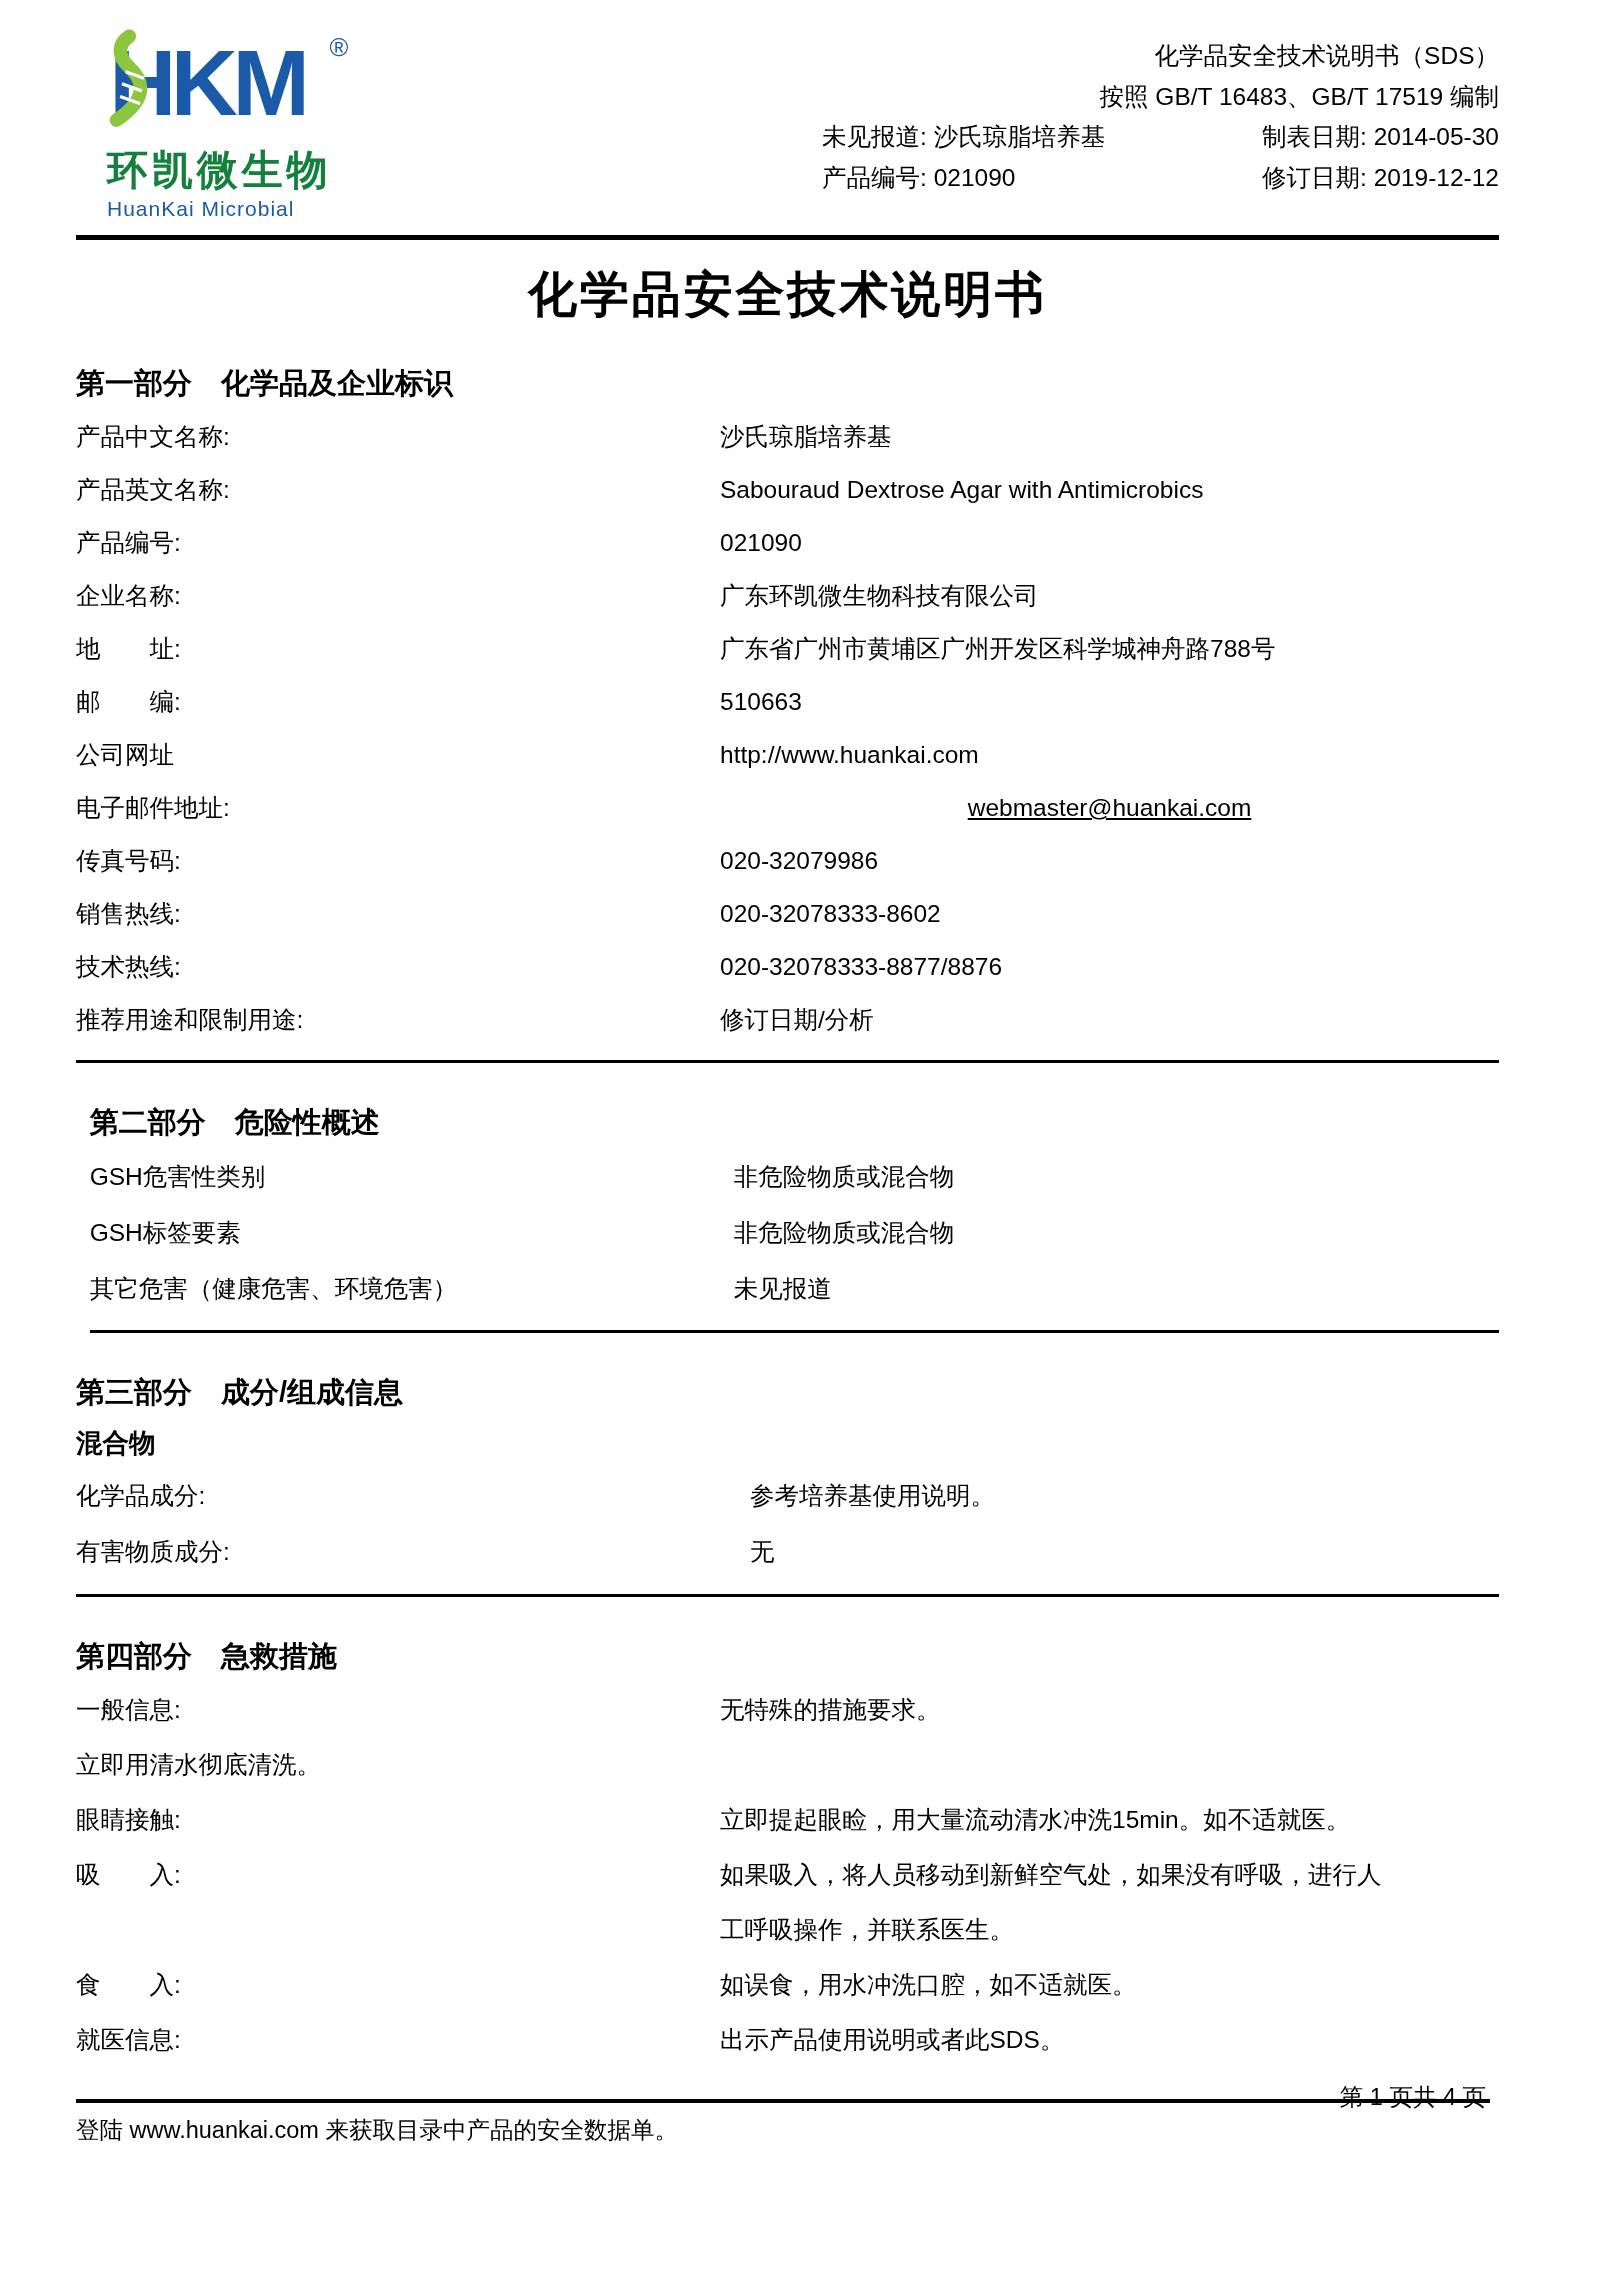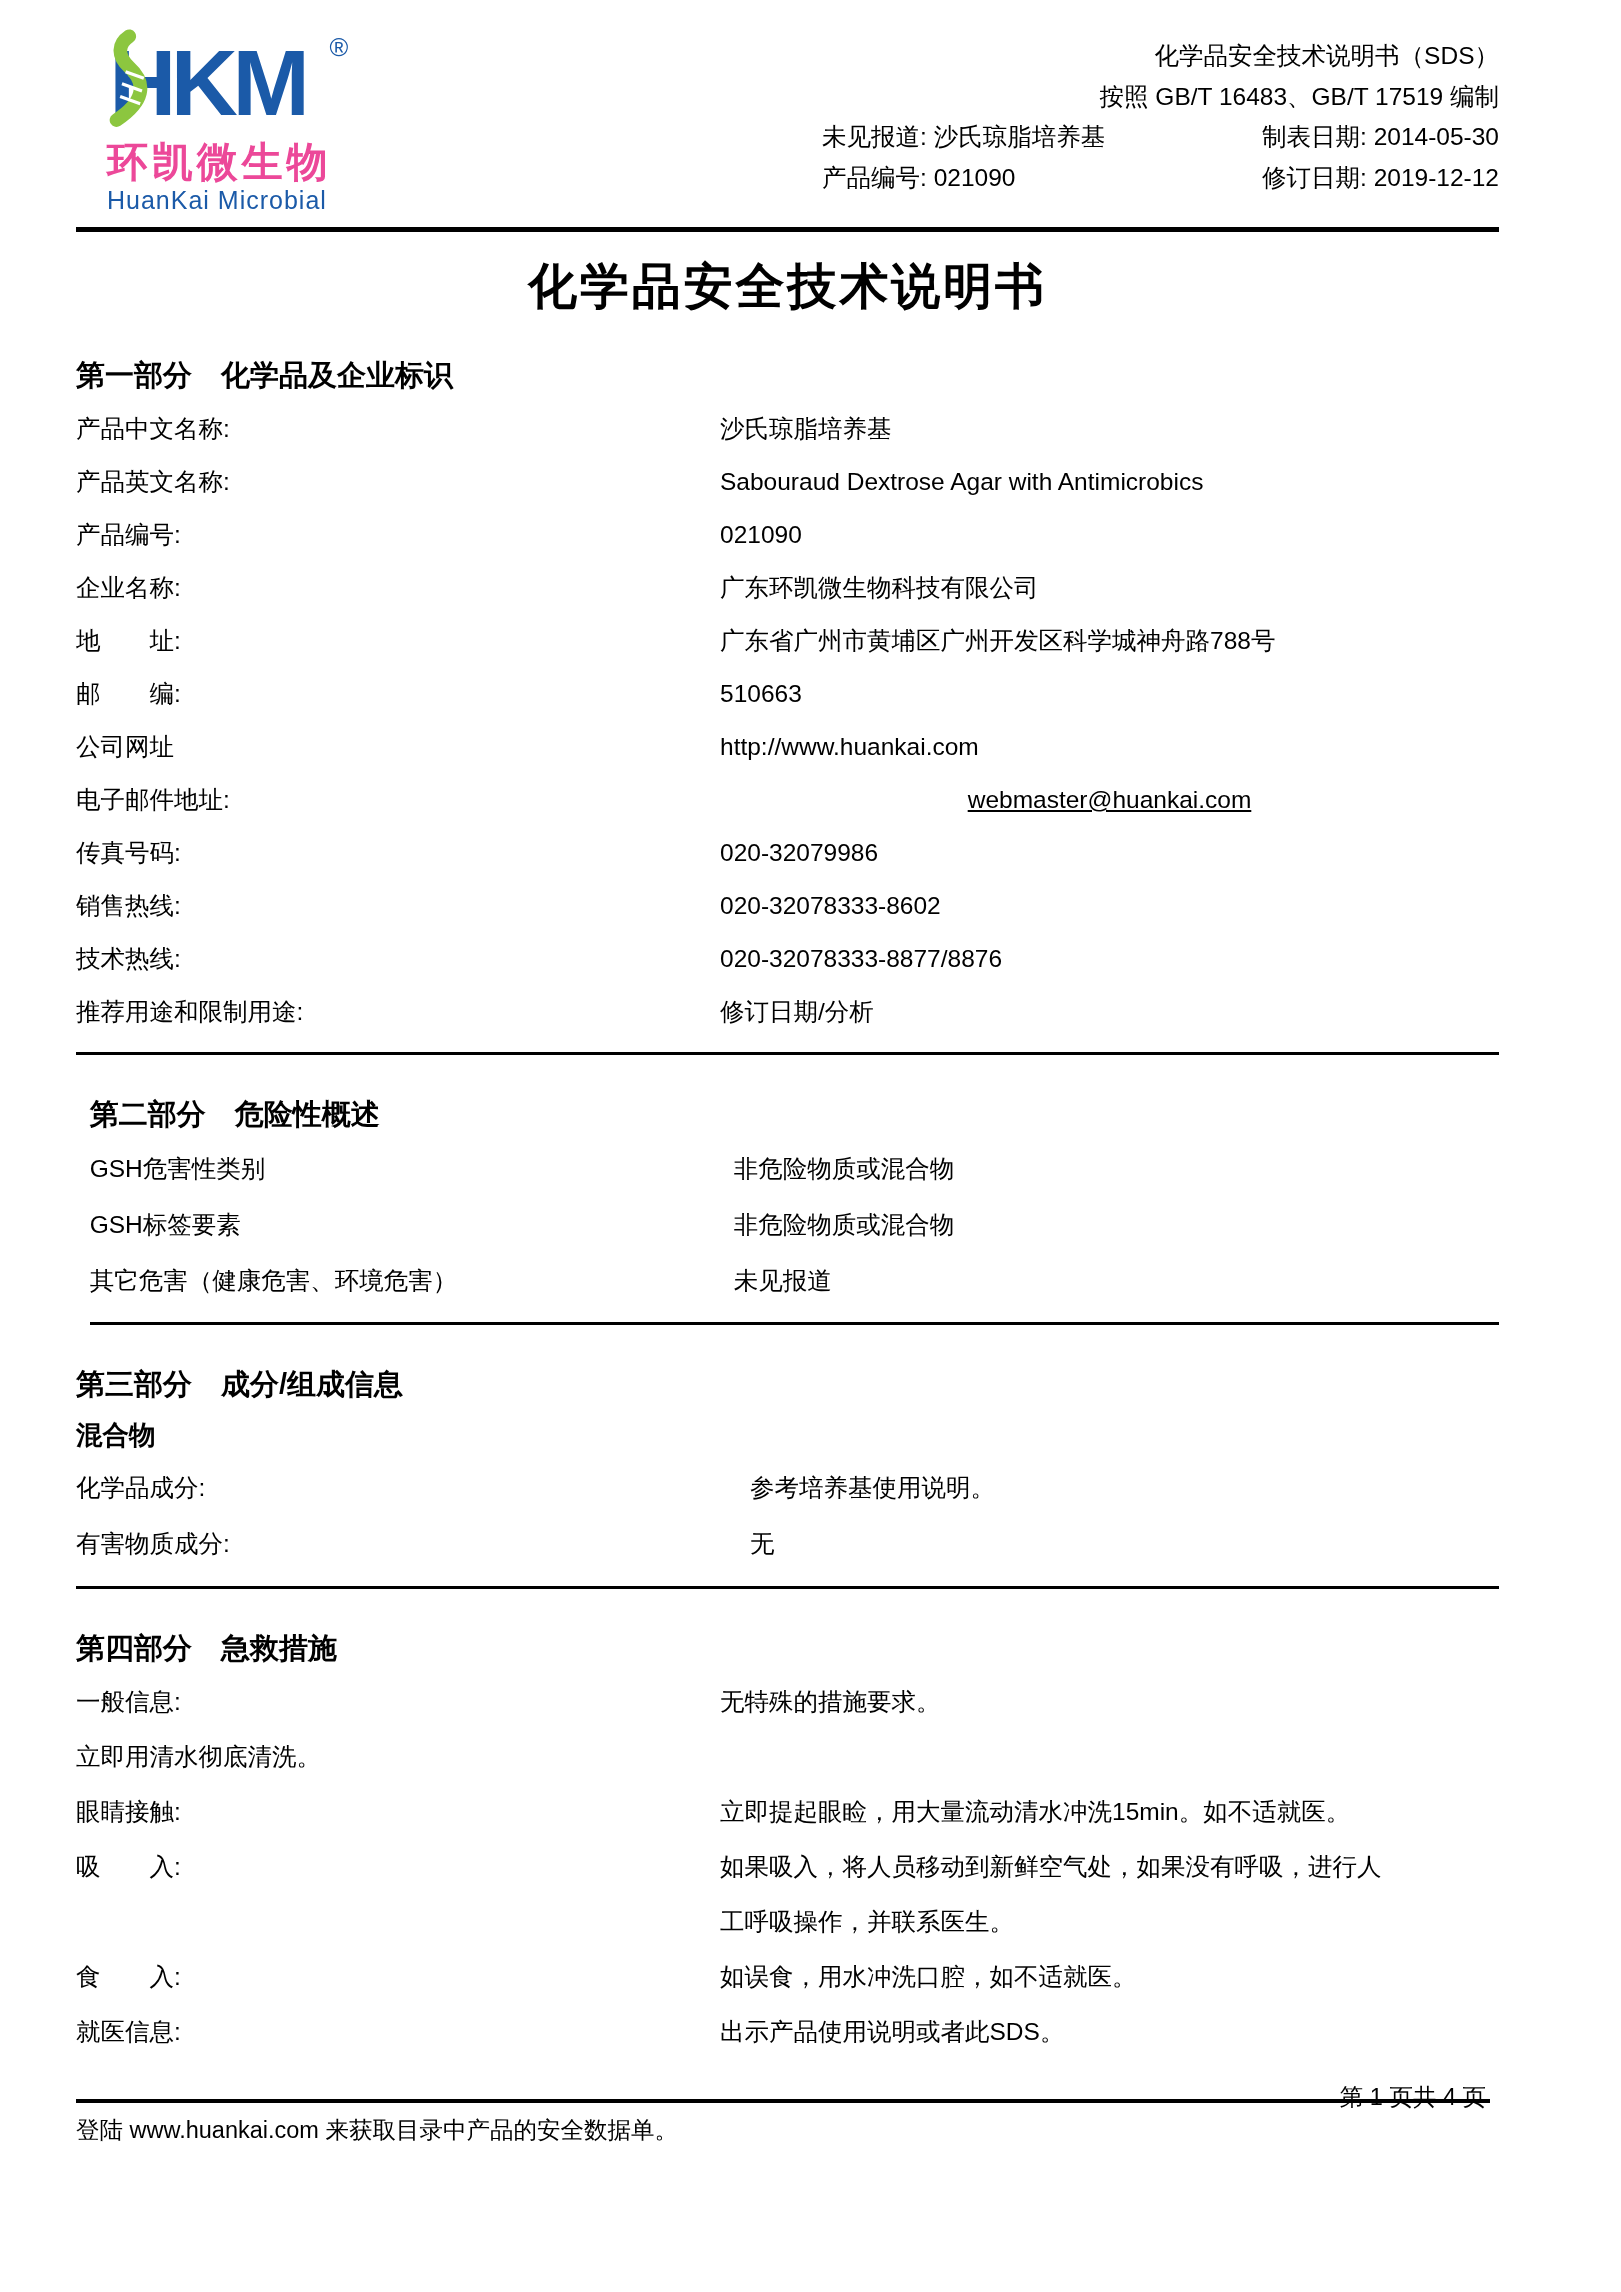--- a/index.html
+++ b/index.html
@@ -12,22 +12,22 @@
     font-family:"Liberation Sans","DejaVu Sans",sans-serif;
     box-sizing:border-box;
     padding:29px 122px 0 76px;
     overflow:hidden;
   }
 
   
   .header { display:flex; justify-content:space-between; align-items:flex-start; }
   .logo-block { width:304px; padding-left:31px; box-sizing:border-box; }
   .logo-svg { display:block; }
-  .logo-cn { font-size:41px; color:#ec4899; letter-spacing:3.9px; font-weight:600; line-height:47px; margin-top:8px; }
-  .logo-en { font-size:25px; color:#1b5aa8; letter-spacing:1px; line-height:29px; }
+  .logo-cn { font-size:41px; color:#15803d; letter-spacing:3.9px; font-weight:600; line-height:47px; margin-top:16px; }
+  .logo-en { font-size:21px; color:#1b5aa8; letter-spacing:1px; line-height:29px; }
 
   .header-right { display:flex; flex-direction:column; align-items:flex-end; row-gap:11.8px; font-size:24.5px; line-height:29px; padding-top:11.8px; }
   .header-duo { display:flex; }
   .hcol-a { width:410px; text-align:left; }
   .hcol-b { width:267px; text-align:right; }
 
   .header-rule { height:4.9px; background:#000; margin-top:11.8px; }
 
   
   .doc-title { margin-top:25.5px; text-align:center; font-size:49px; font-weight:800; letter-spacing:2.9px; line-height:59px; }

